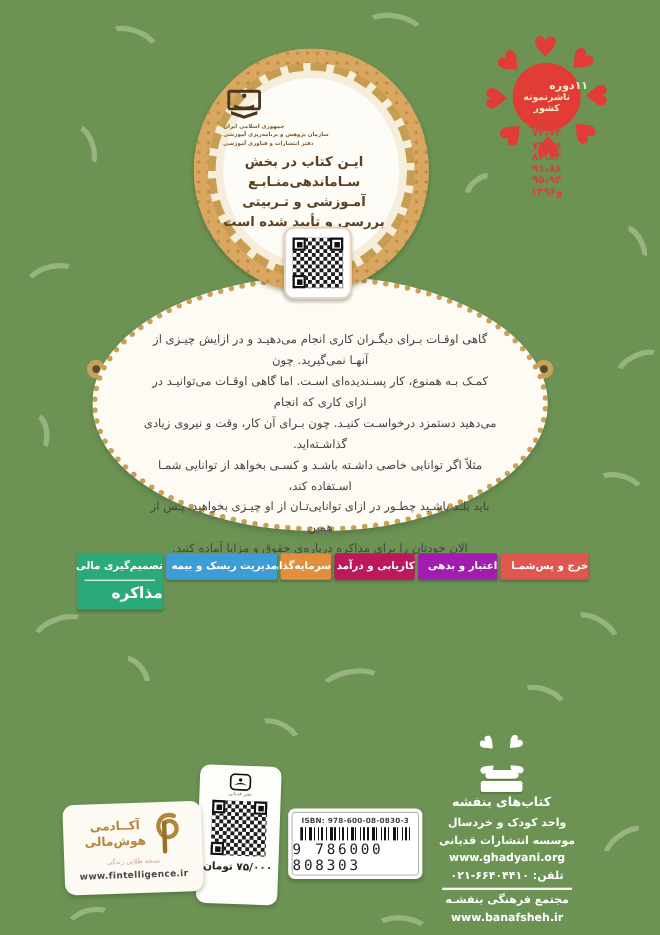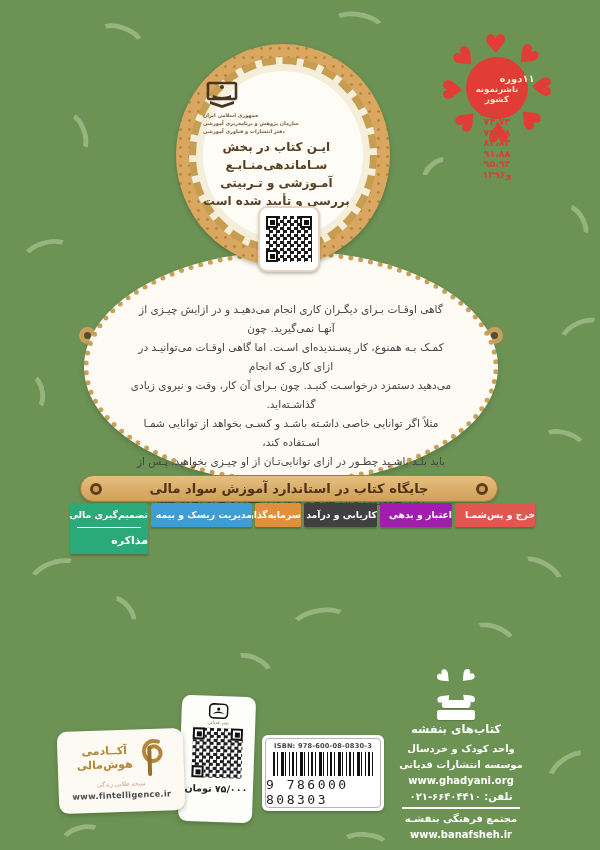--- a/index.html
+++ b/index.html
@@ -59,38 +59,38 @@
   .hole{position:absolute;top:7px;width:12px;height:12px;border-radius:50%;
       border:3px solid #5d3e16;background:#caa05f;box-sizing:border-box;}
   .hole.l{left:9px}.hole.r{right:9px}
   
   .tabs{position:absolute;left:57px;top:503px;width:478px;display:flex;gap:3px;
       align-items:flex-start;z-index:6;}
   .tab{height:24px;line-height:24px;text-align:right;color:#fff;font-size:9.3px;font-weight:bold;
       border-radius:2px;white-space:nowrap;box-sizing:border-box;box-shadow:0 2px 2px rgba(30,50,25,.3);}
   .t1{width:80px;background:#e0574f;}
   .t2{width:72px;background:#a21caf;}
-  .t3{width:73px;background:#404040;}
+  .t3{width:73px;background:#be185d;}
   .t4{width:46px;background:#e28f3d;}
   .t5{width:101px;background:#3e9cd6;}
   .t6{width:78px;background:#2baa79;height:51px;display:flex;flex-direction:column;}
   .t6 .top{line-height:24px;}
   .t6 .sep{border-top:1.5px solid #fff;margin:0 7px;}
-  .t6 .sub{line-height:25px;font-size:11px;}
+  .t6 .sub{line-height:25px;font-size:14px;}
   
   .bnf-flower{position:absolute;left:438px;top:672px;width:36px;height:32px;}
   .bnf-flower .p{position:absolute;left:50%;top:50%;color:#fff;font-size:17px;line-height:0;}
   .bnf-flower .p b{position:absolute;left:-8px;top:-8px;font-weight:normal;}
   .book{position:absolute;background:#fff;border-radius:2px;box-shadow:0 1px 1px rgba(30,50,25,.25);}
   .bnf-brand{position:absolute;left:395px;top:722px;width:122px;text-align:center;
       color:#fff;font-weight:bold;font-size:11.5px;}
   .pub{position:absolute;left:386px;top:741px;width:150px;text-align:center;color:#fff;
       font-weight:bold;font-size:10px;line-height:16px;}
   .pub .hr{border-top:2px solid #fff;margin:2px 16px 2px;}
-  .isbn-box{position:absolute;left:262px;top:735px;width:122px;height:76px;background:#fff;
+  .isbn-box{position:absolute;left:262px;top:735px;width:122px;height:64px;background:#fff;
       border-radius:6px;z-index:5;box-shadow:0 2px 3px rgba(40,60,30,.3);}
   .isbn-in{position:absolute;inset:3px;border:1px solid #b5b5b5;border-radius:4px;
       display:flex;flex-direction:column;align-items:center;direction:ltr;}
   .isbn-label{font-size:6.6px;color:#444;margin-top:3px;letter-spacing:.2px;font-weight:bold;}
   .bars{width:100px;height:42px;margin-top:2px;
       background:repeating-linear-gradient(90deg,#111 0 2px,#fff 2px 4px,#111 4px 5px,#fff 5px 8px,
       #111 8px 11px,#fff 11px 12px,#111 12px 13px,#fff 13px 16px,#111 16px 17px,#fff 17px 19px);}
   .isbn-digits{font-family:"DejaVu Sans Mono",monospace;font-size:13px;color:#222;
       letter-spacing:2.5px;margin-top:1px;}
   .price-box{position:absolute;left:180px;top:696px;width:74px;height:126px;background:#fdfdfa;
@@ -212,25 +212,20 @@
   <div class="years">
     <div class="yl">سال‌های</div>
     <div class="yr">۷۴،۷۳</div>
     <div class="yr">۷۹،۷۸</div>
     <div class="yr">۸۴،۸۳</div>
     <div class="yr">۹۱،۸۸</div>
     <div class="yr">۹۵،۹۴</div>
     <div class="yr">و۱۳۹۶</div>
   </div>
 
-  <div class="banner">
-    <span class="hole l"></span>
-    <span class="hole r"></span>
-    <span>جایگاه کتاب در استاندارد آموزش سواد مالی</span>
-  </div>
 
   <div class="tabs">
     <div class="tab t1">خرج و پس‌شمـا</div>
     <div class="tab t2">اعتبار و بدهی</div>
     <div class="tab t3">کاریابی و درآمد</div>
     <div class="tab t4">سرمایه‌گذاری</div>
     <div class="tab t5">مدیریت ریسک و بیمه</div>
     <div class="tab t6">
       <div class="top">تصمیم‌گیری مالی</div>
       <div class="sep"></div>

